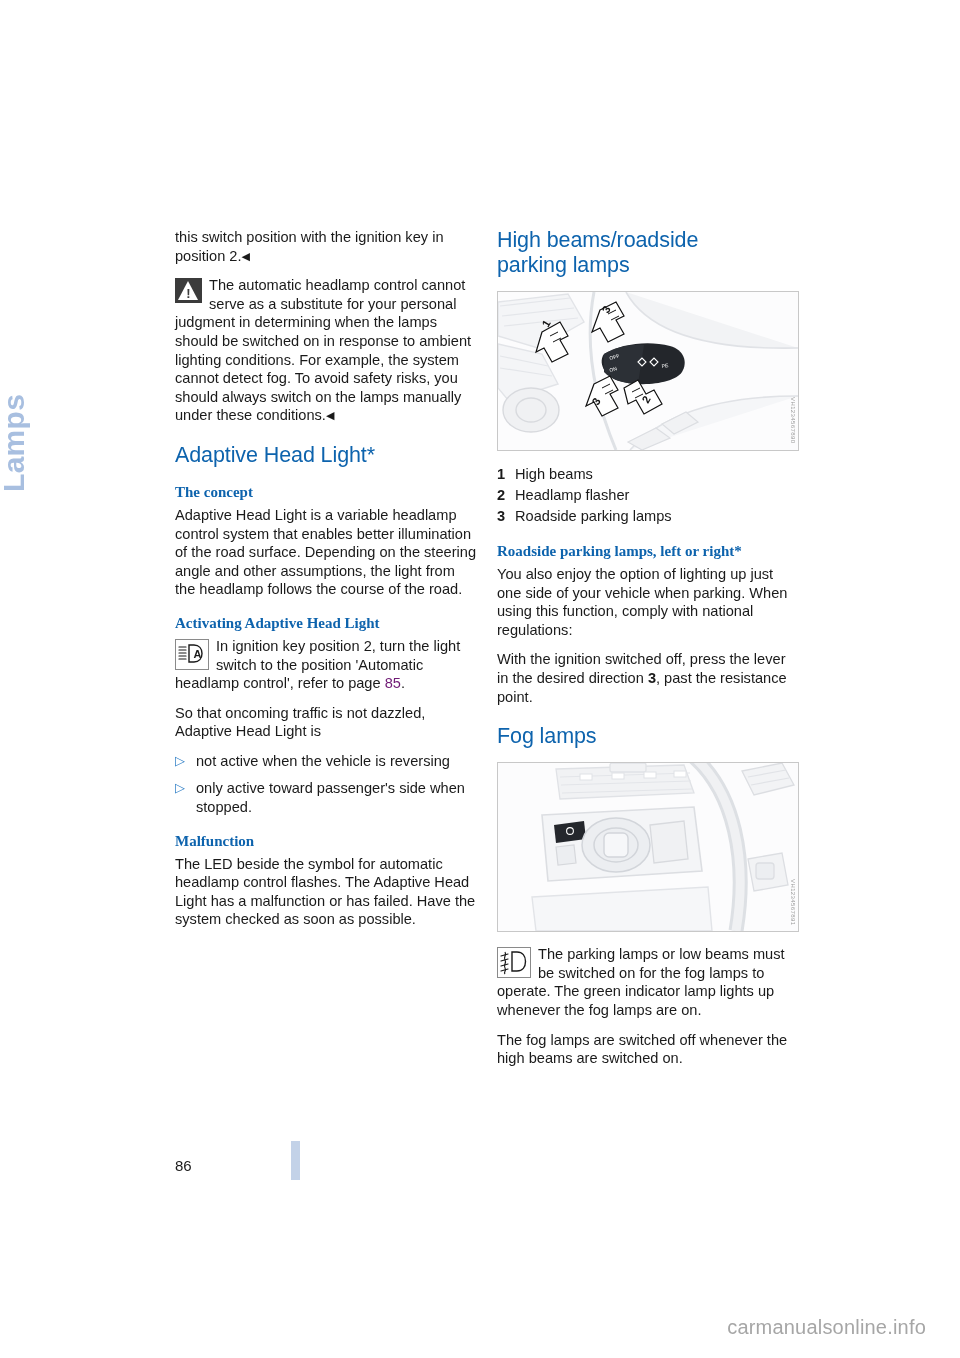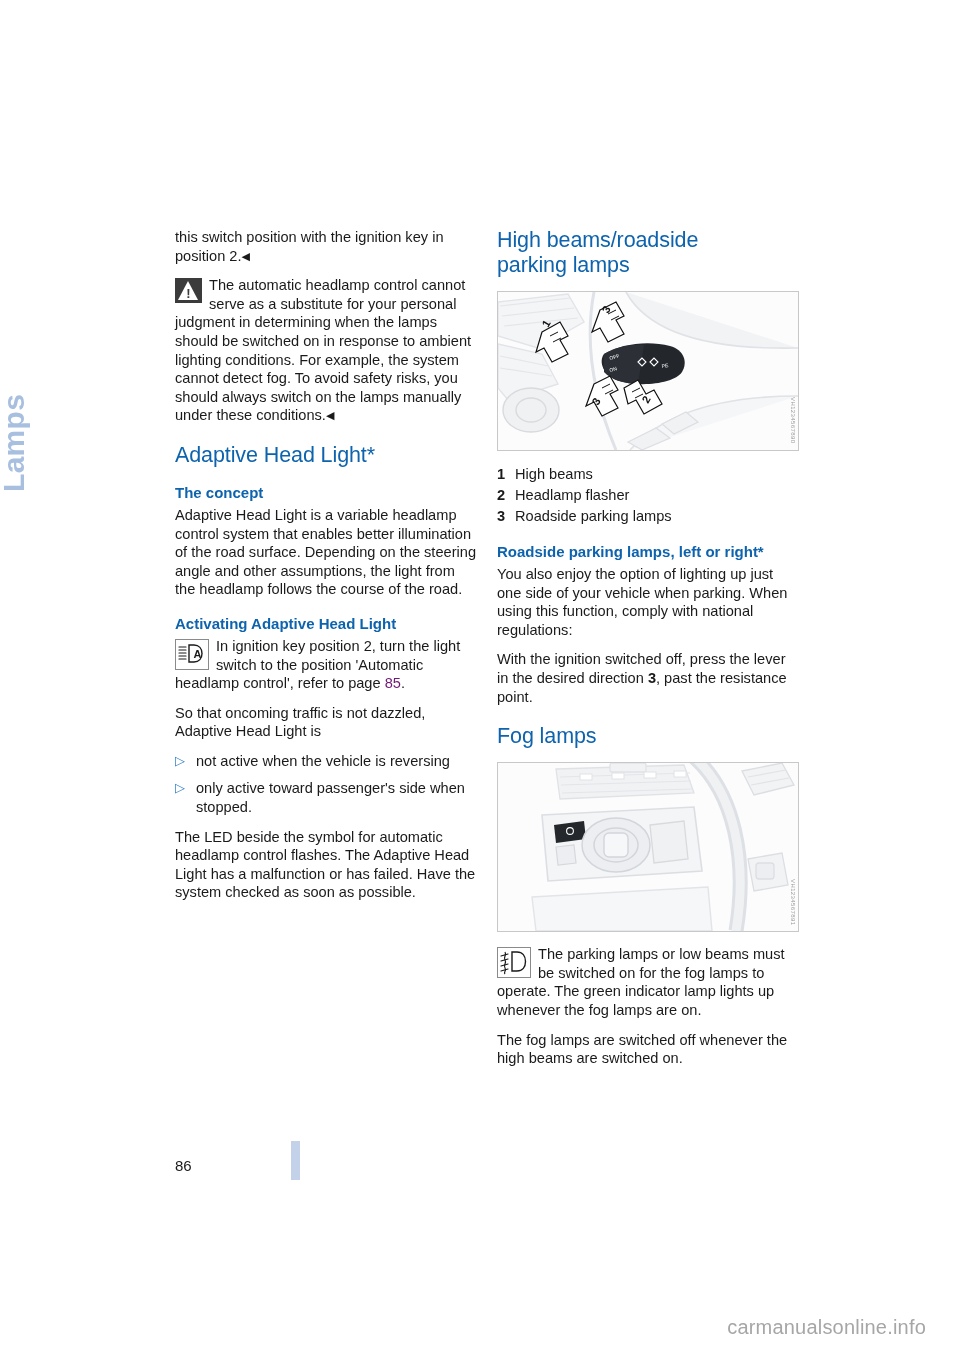--- a/index.html
+++ b/index.html
@@ -65,20 +65,21 @@
     letter-spacing: -0.1px;
   }
   h1.sec.first { margin-top: 0; }
 
   h2.sub {
     margin: 15px 0 4px 0;
     font-size: 15px;
     line-height: 19px;
     font-weight: bold;
     color: #0d63ad;
+    font-family: Liberation Serif, serif;
   }
 
   .blue { color: #701a75; }
   .bold { font-weight: bold; }
 
   
   .endmark {
     font-size: 11px;
     line-height: 11px;
     vertical-align: 1px;
@@ -269,20 +270,21 @@
       <div class="bullet-row">
         <span class="marker">▷</span>
         <span>not active when the vehicle is reversing</span>
       </div>
       <div class="bullet-row">
         <span class="marker">▷</span>
         <span>only active toward passenger's side when stopped.</span>
       </div>
     </div>
 
+    <h2 class="sub">Malfunction</h2>
     <p>The LED beside the symbol for automatic headlamp control flashes. The Adaptive Head Light has a malfunction or has failed. Have the system checked as soon as possible.</p>
 
   </div>
 
   <div class="col col-right">
 
     <h1 class="sec first"><span>High beams/roadside</span><br><span>parking lamps</span></h1>
 
     <div class="figure">
       <svg width="300" height="158" viewBox="0 0 300 158" aria-hidden="true">

